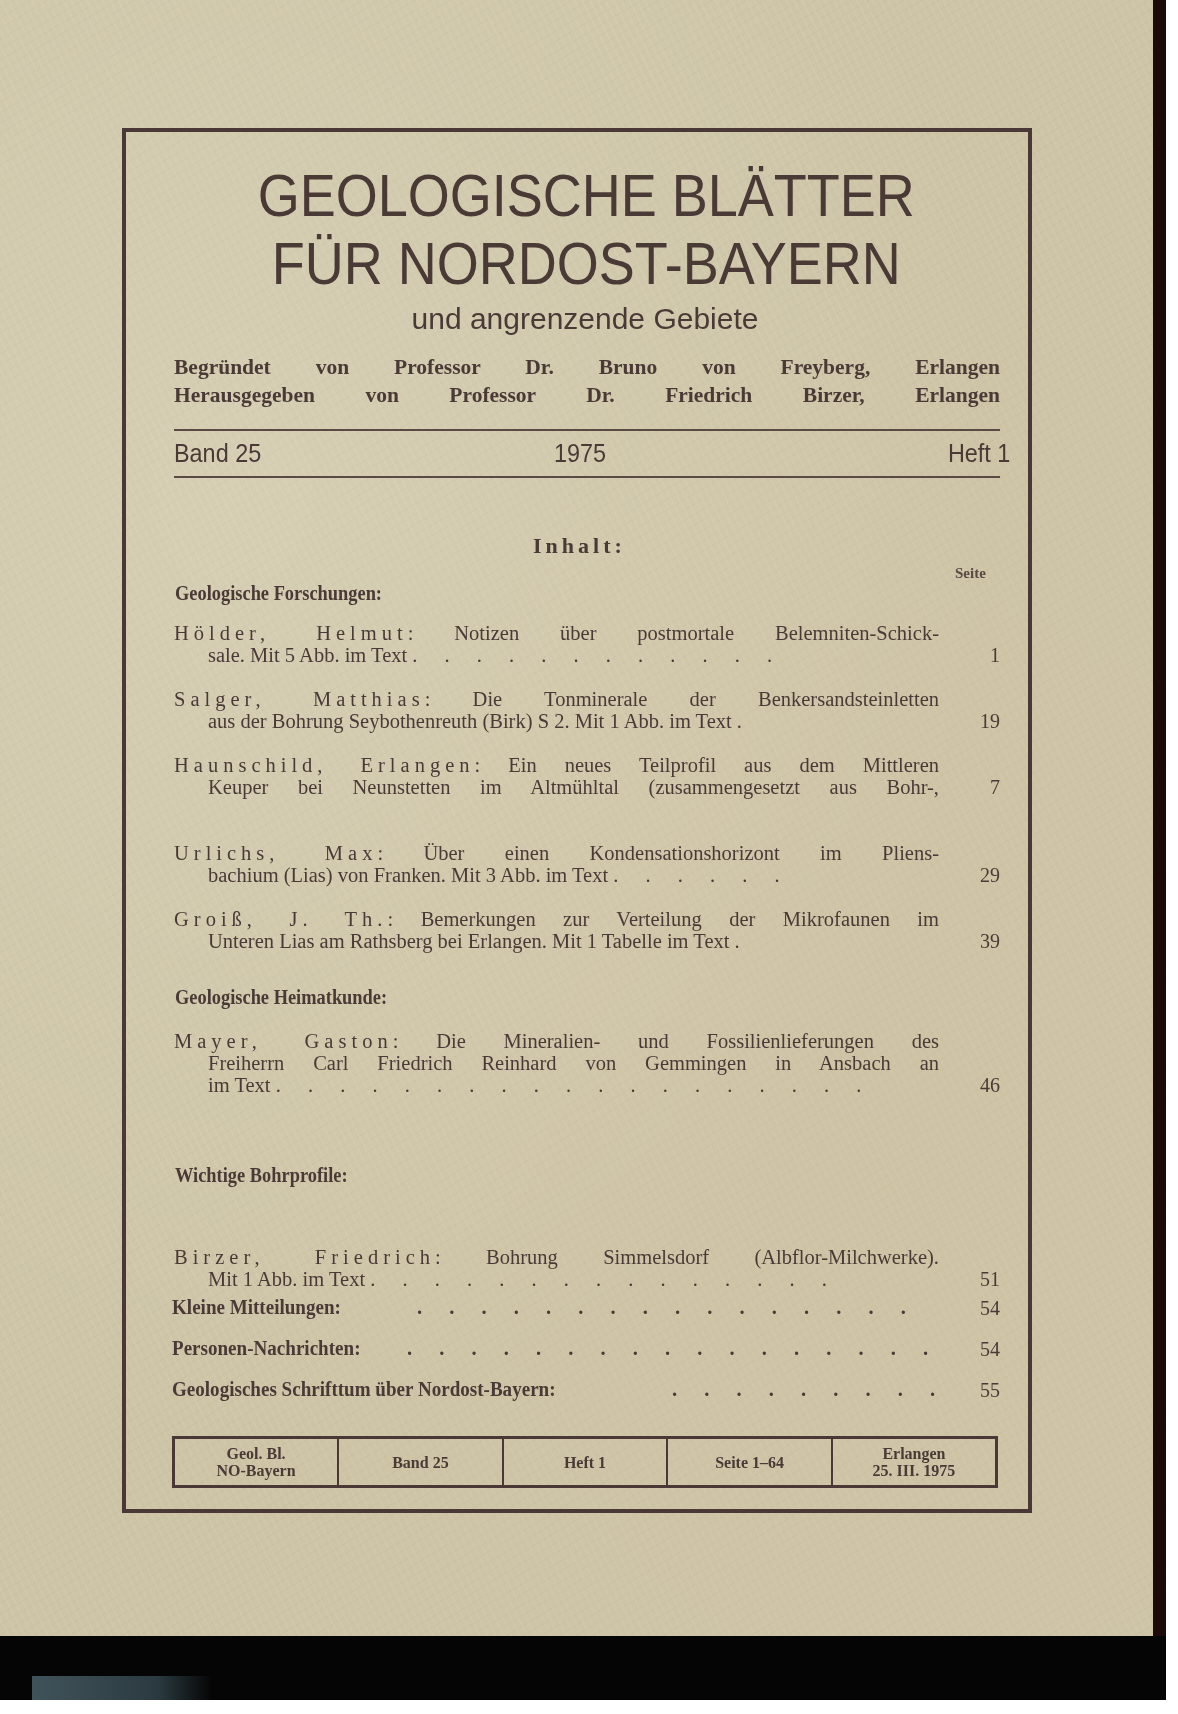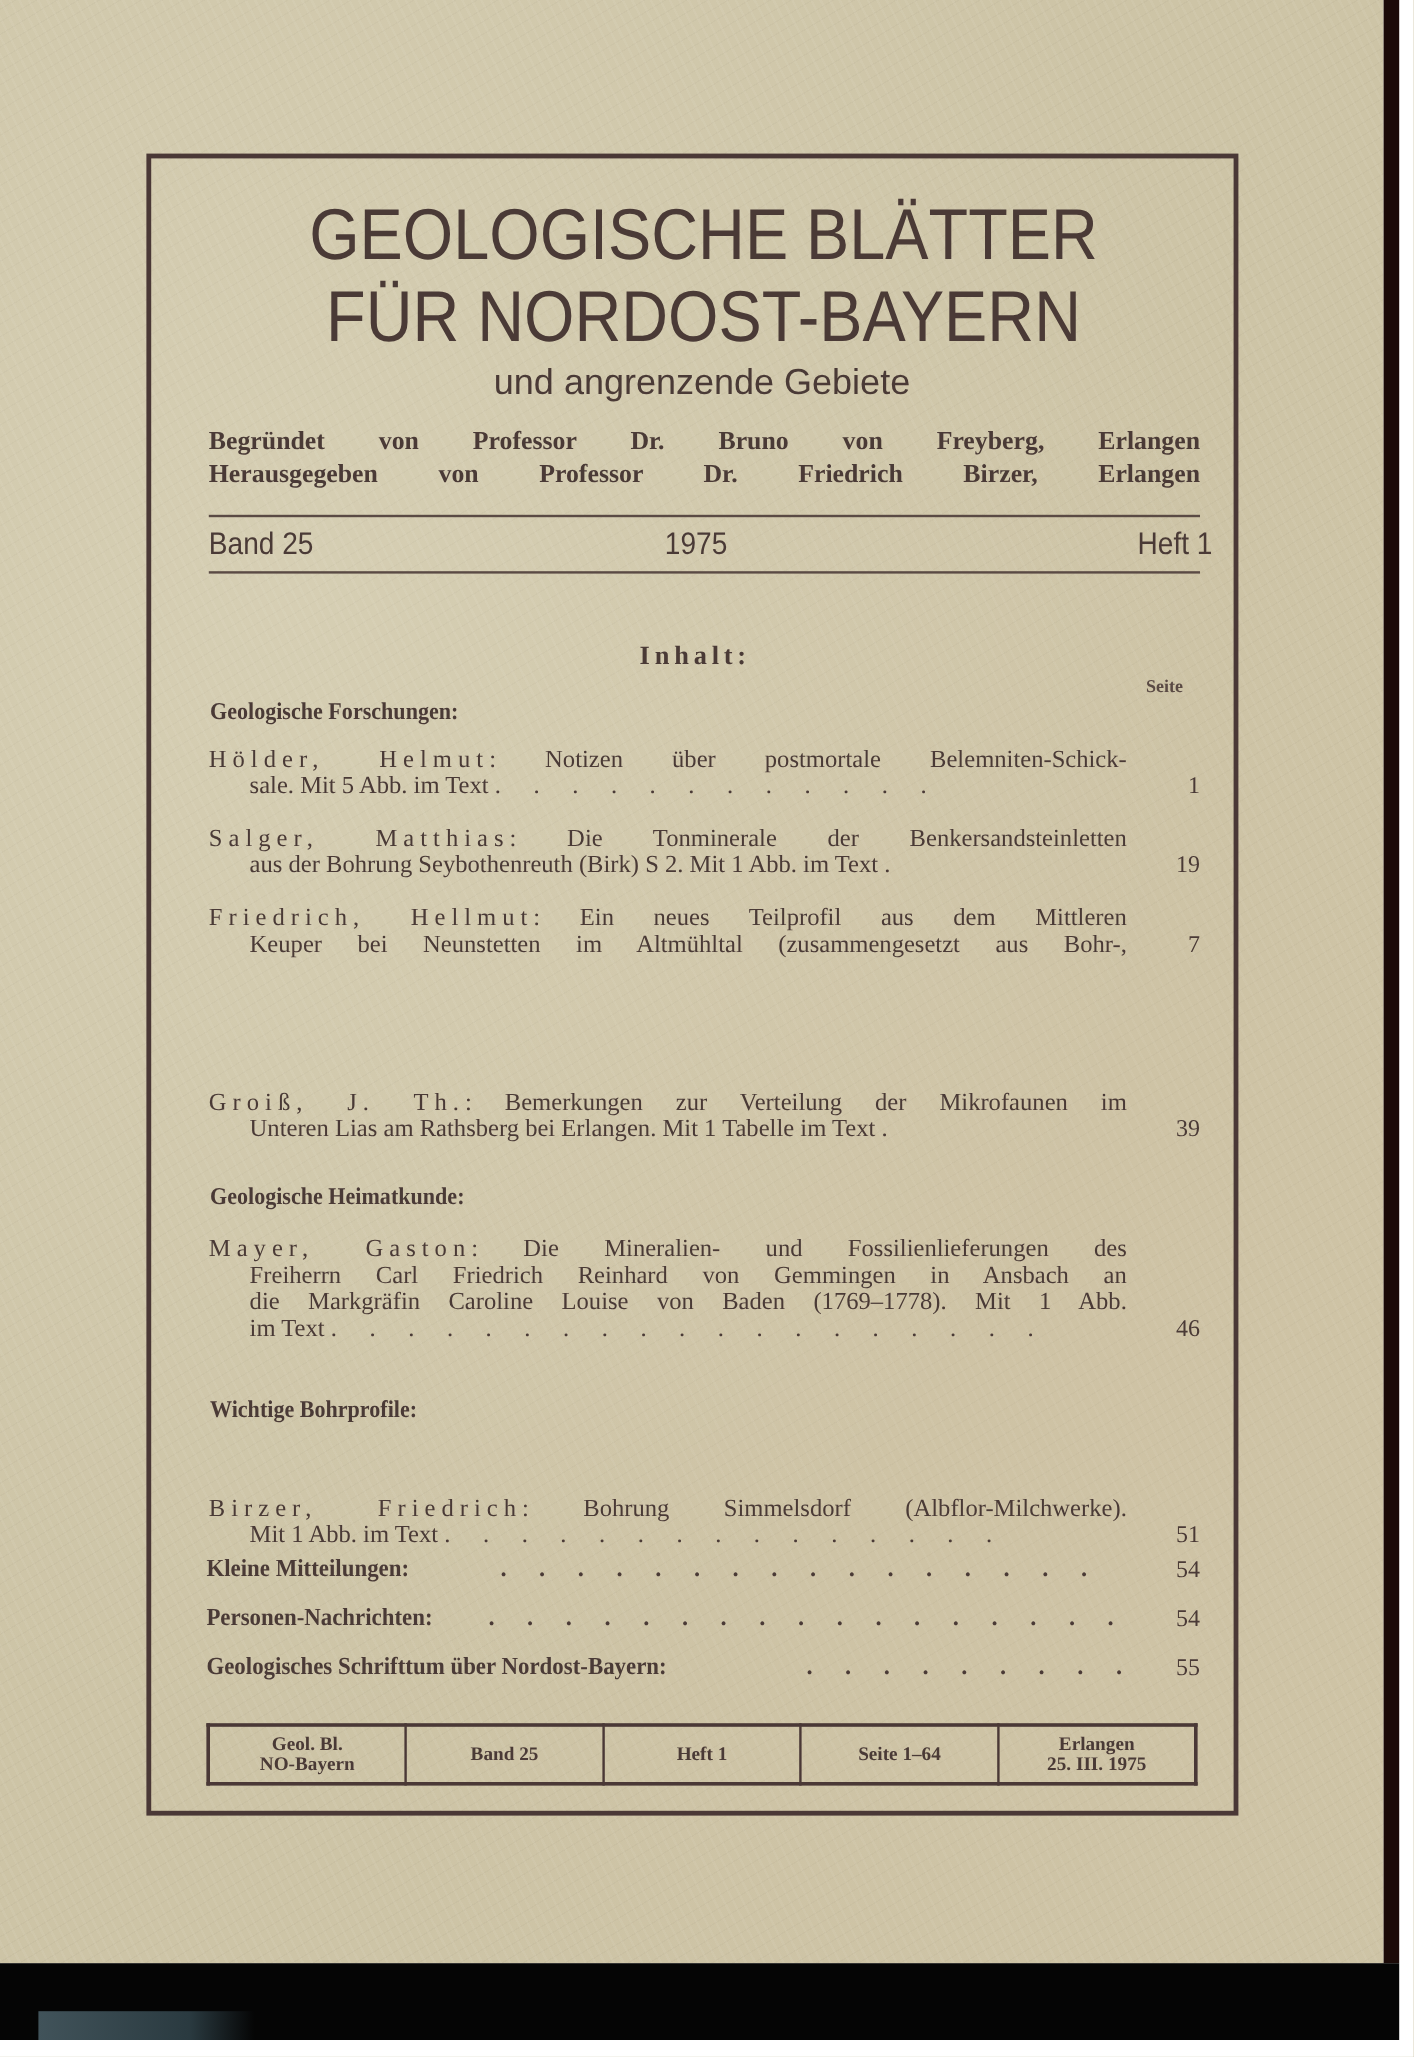--- a/index.html
+++ b/index.html
@@ -119,37 +119,41 @@
     <span class="pg">1</span>
   </div>
 
   <div class="entry" style="top:688px">
     <span class="line"><span class="author">Salger, Matthias</span>: <span>Die Tonminerale der Benkersandsteinletten</span></span>
     <span class="line indent last"><span>aus der Bohrung Seybothenreuth (Birk) S 2. Mit 1 Abb. im Text .</span></span>
     <span class="pg">19</span>
   </div>
 
   <div class="entry" style="top:754px">
-    <span class="line"><span class="author">Friedrich, Hellmut</span>: <span>Ein neues Teilprofil aus dem Mittleren</span></span>
+    <span class="line"><span class="author">Haunschild, Erlangen</span>: <span>Ein neues Teilprofil aus dem Mittleren</span></span>
     <span class="line indent"><span>Keuper bei Neunstetten im Altmühltal (zusammengesetzt aus Bohr-,</span></span>
     <span class="pg">7</span>
   </div>
 
+  <div class="entry" style="top:842px">
+    <span class="line"><span class="author">Urlichs, Max</span>: <span>Über einen Kondensationshorizont im Pliens-</span></span>
+    <span class="line indent last"><span>bachium (Lias) von Franken. Mit 3 Abb. im Text</span> <span class="dots">. . . . . .</span></span>
+    <span class="pg">29</span>
+  </div>
 
   <div class="entry" style="top:908px">
     <span class="line"><span class="author">Groiß, J. Th.</span>: <span>Bemerkungen zur Verteilung der Mikrofaunen im</span></span>
     <span class="line indent last"><span>Unteren Lias am Rathsberg bei Erlangen. Mit 1 Tabelle im Text .</span></span>
     <span class="pg">39</span>
   </div>
 
   <div class="section" style="top:986px">Geologische Heimatkunde:</div>
   <div class="entry" style="top:1030px">
     <span class="line"><span class="author">Mayer, Gaston</span>: <span>Die Mineralien- und Fossilienlieferungen des</span></span>
     <span class="line indent"><span>Freiherrn Carl Friedrich Reinhard von Gemmingen in Ansbach an</span></span>
-    <span class="line indent"><span>die Markgräfin Caroline Louise von Baden (1769–1778). Mit 1 Abb.</span></span>
     <span class="line indent last"><span>im Text</span> <span class="dots">. . . . . . . . . . . . . . . . . . .</span></span>
     <span class="pg">46</span>
   </div>
 
   <div class="section" style="top:1164px">Wichtige Bohrprofile:</div>
   <div class="entry" style="top:1246px">
     <span class="line"><span class="author">Birzer, Friedrich</span>: <span>Bohrung Simmelsdorf (Albflor-Milchwerke).</span></span>
     <span class="line indent last"><span>Mit 1 Abb. im Text</span> <span class="dots">. . . . . . . . . . . . . . .</span></span>
     <span class="pg">51</span>
   </div>

